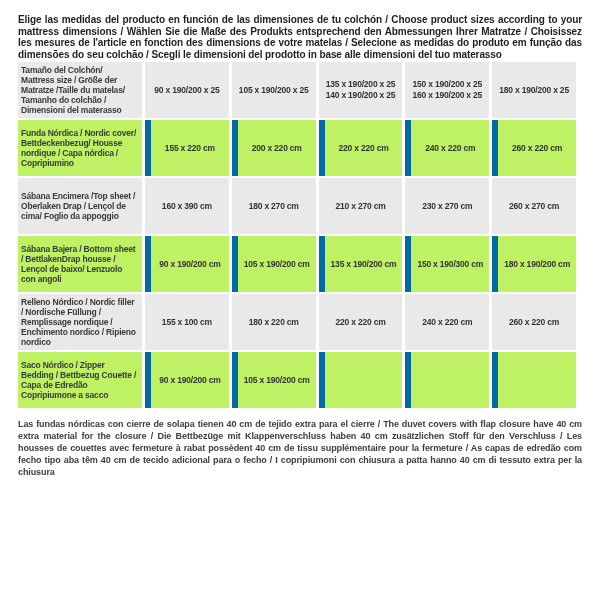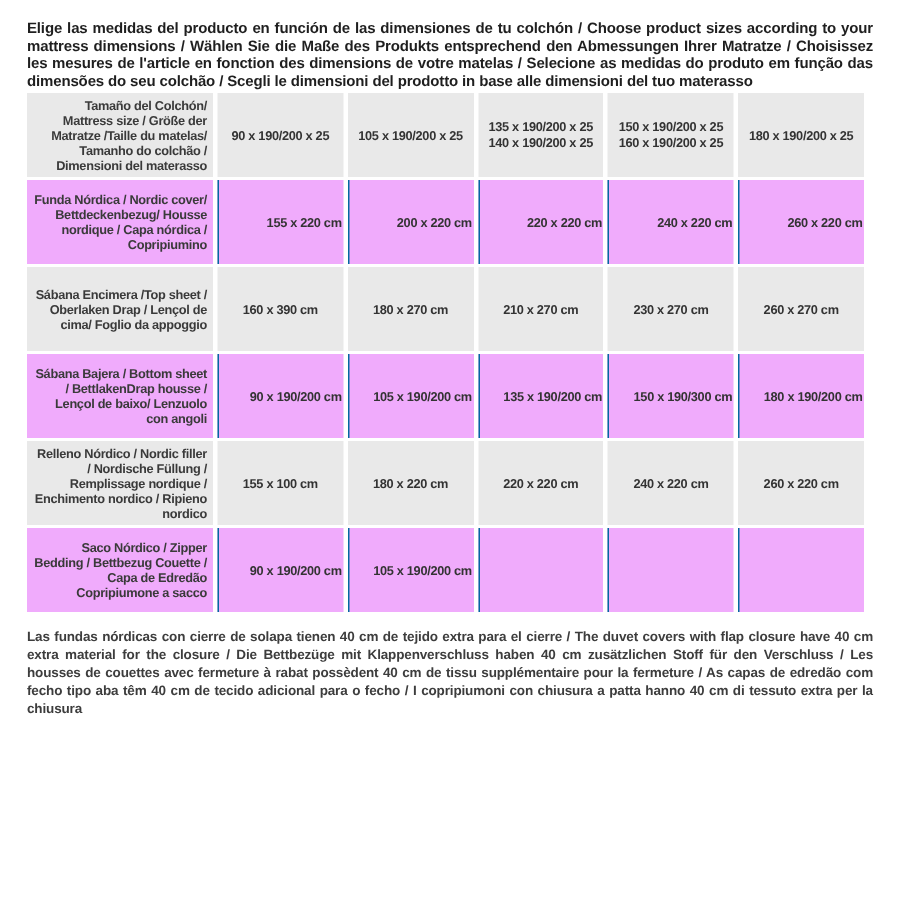--- a/index.html
+++ b/index.html
@@ -37,24 +37,24 @@
   }
   td {
     vertical-align: middle;
     height: 50px;
     font-size: 8.5px;
     font-weight: bold;
     letter-spacing: -0.2px;
     color: #333333;
   }
   tr.gray td { background: #e9e9e9; }
-  tr.white td { background: #f0abfc; }
-  tr.white td + td { border-left: 1px solid #0369a1; text-align: right; }
+  tr.white td { background: #bef264; }
+  tr.white td + td { border-left: 6px solid #0369a1; }
   td.label {
-    text-align: right;
+    text-align: left;
     padding: 3px 4px 3px 3px;
     line-height: 10px;
     color: #3a3a3a;
   }
   td.val {
     text-align: center;
     padding: 2px 1px;
     white-space: pre-line;
     line-height: 11px;
   }

